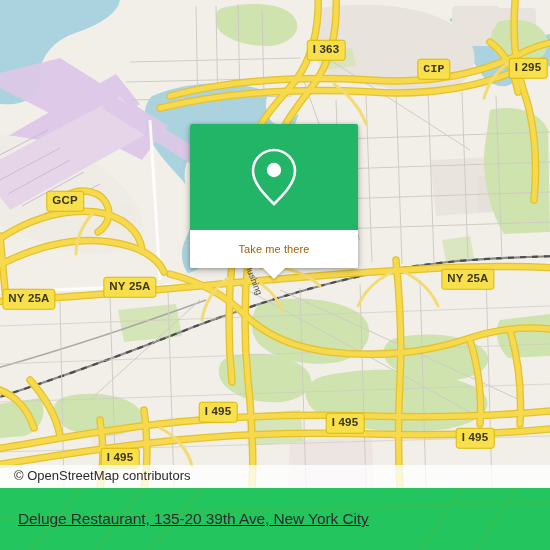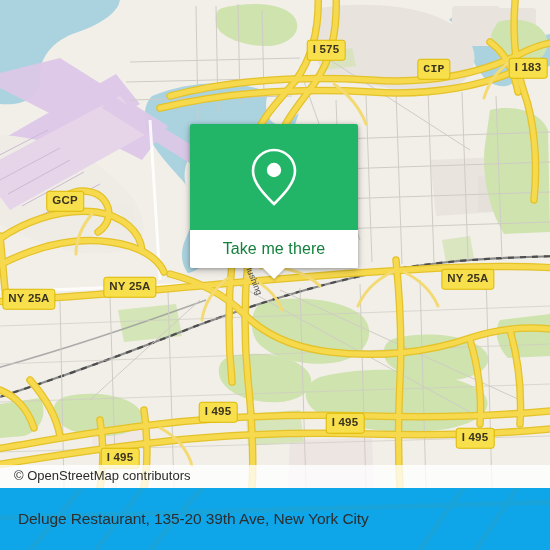--- a/index.html
+++ b/index.html
@@ -91,22 +91,22 @@
     justify-content: center;
   }
   #popup-label {
     height: 38px;
     background: #ffffff;
     border-radius: 0 0 2px 2px;
     display: flex;
     align-items: center;
     justify-content: center;
     font-family: "Liberation Sans", sans-serif;
-    font-size: 16px;
-    color: #15803d;
+    font-size: 11px;
+    color: #a16207;
     letter-spacing: 0.1px;
   }
   #popup-tail {
     position: absolute;
     left: 50%;
     bottom: -11px;
     margin-left: -11px;
     width: 0; height: 0;
     border-left: 11px solid transparent;
     border-right: 11px solid transparent;
@@ -114,27 +114,28 @@
     filter: drop-shadow(0 2px 1px rgba(0,0,0,0.18));
   }
 
   
   #footer {
     position: absolute;
     left: 0;
     top: 488px;
     width: 550px;
     height: 62px;
-    background: #0ea5e9;
+    background: #22c55e;
     display: flex;
     align-items: center;
     justify-content: space-between;
     padding: 0 14px 0 18px;
     box-sizing: border-box;
     overflow: hidden;
+    text-decoration: underline;
   }
   #footer-watermark {
     position: absolute;
     left: 0; top: 0;
     width: 100%; height: 100%;
     opacity: 0.055;
     pointer-events: none;
   }
   #footer-title {
     position: relative;
@@ -379,23 +380,23 @@
           <path d="M92,214 C82,226 76,240 76,254"></path>
           <path d="M160,428 C176,436 188,450 192,466"></path>
         </g>
 
       </g>
     </svg>
 
     <div class="street-label" style="left:247px; top:258px; transform: rotate(68deg);">Flushing</div>
 
     <div class="shield" style="left:65px;  top:201px;">GCP</div>
-    <div class="shield" style="left:326px; top:50px;">I 575</div>
+    <div class="shield" style="left:326px; top:50px;">I 363</div>
     <div class="shield" style="left:434px; top:69px;font-family:Liberation Mono, monospace;">CIP</div>
-    <div class="shield" style="left:528px; top:68px;">I 183</div>
+    <div class="shield" style="left:528px; top:68px;">I 295</div>
     <div class="shield" style="left:29px;  top:299px;">NY 25A</div>
     <div class="shield" style="left:130px; top:287px;">NY 25A</div>
     <div class="shield" style="left:468px; top:279px;">NY 25A</div>
     <div class="shield" style="left:218px; top:412px;">I 495</div>
     <div class="shield" style="left:345px; top:423px;">I 495</div>
     <div class="shield" style="left:120px; top:458px;">I 495</div>
     <div class="shield" style="left:475px; top:438px;">I 495</div>
 
     <div id="attribution">© OpenStreetMap contributors</div>
   </div>

